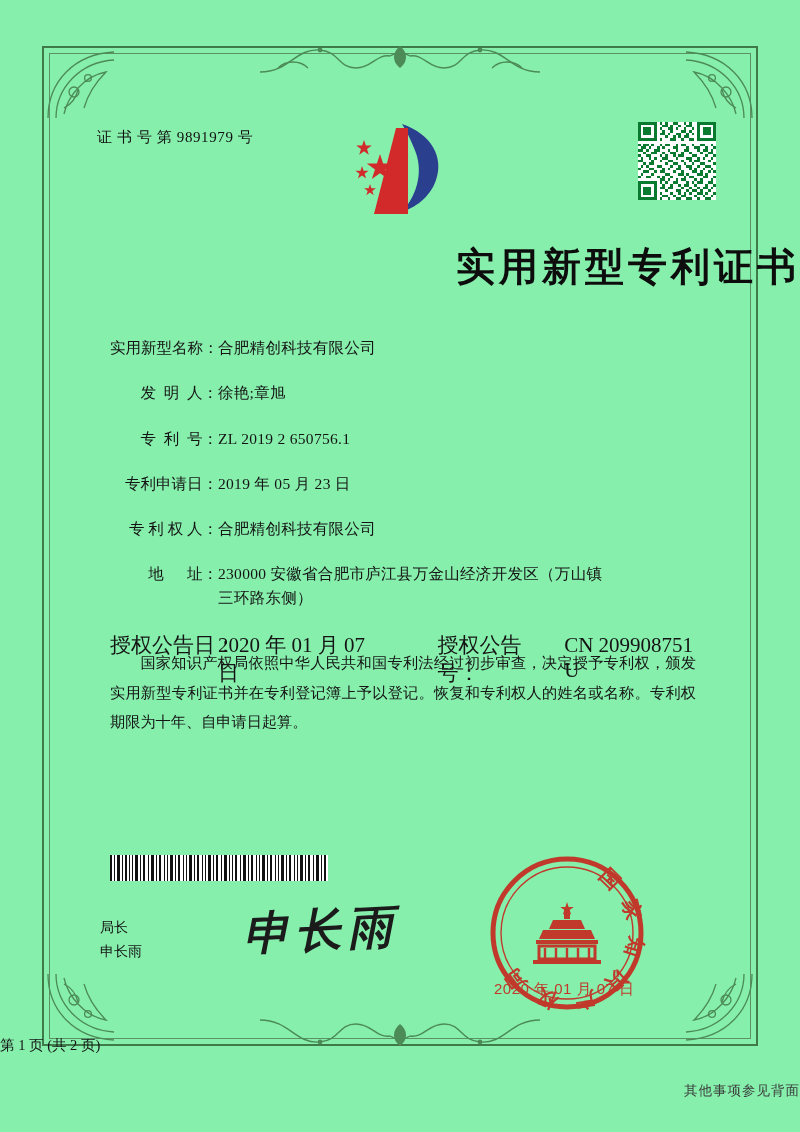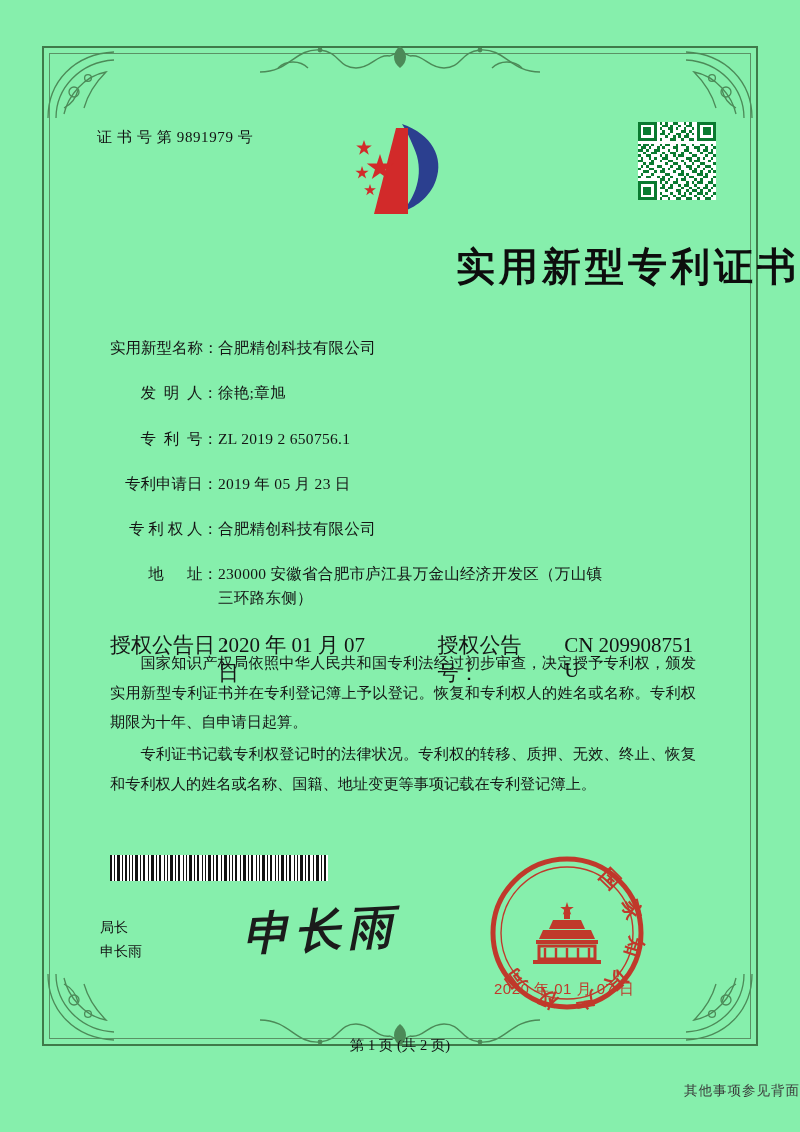--- a/index.html
+++ b/index.html
@@ -216,21 +216,20 @@
     color: #c0392b;
     letter-spacing: 0.5px;
     font-family: "Liberation Sans", sans-serif;
   }
 
   
   .page-num {
     position: absolute;
     left: 0; right: 0;
     top: 1036px;
-    text-align: center;
     font-size: 14.5px;
     color: #141414;
   }
   .footnote {
     position: absolute;
     left: 0; right: 0;
     top: 1082px;
     text-align: right;
     font-size: 13.5px;
     color: #3a3a3a;
@@ -585,21 +584,20 @@
       <span class="pub-label">授权公告日：</span>
       <span class="pub-value">2020 年 01 月 07 日</span>
       <span class="pub-label2">授权公告号：</span>
       <span>CN 209908751 U</span>
     </div>
 
   </div>
 
   <div class="body-text">
     <p>国家知识产权局依照中华人民共和国专利法经过初步审查，决定授予专利权，颁发实用新型专利证书并在专利登记簿上予以登记。恢复和专利权人的姓名或名称。专利权期限为十年、自申请日起算。</p>
-    <p>专利证书记载专利权登记时的法律状况。专利权的转移、质押、无效、终止、恢复和专利权人的姓名或名称、国籍、地址变更等事项记载在专利登记簿上。</p>
   </div>
 
   <div class="barcode">
     <svg viewBox="0 0 218 26" shape-rendering="crispEdges">
       <rect width="218" height="26" fill="#ffffff"></rect>
       <g fill="#111111">
         <rect x="0" y="0" width="2" height="26"></rect>
           <rect x="4" y="0" width="1" height="26"></rect>
         <rect x="7" y="0" width="3" height="26"></rect>
           <rect x="12" y="0" width="1" height="26"></rect>

